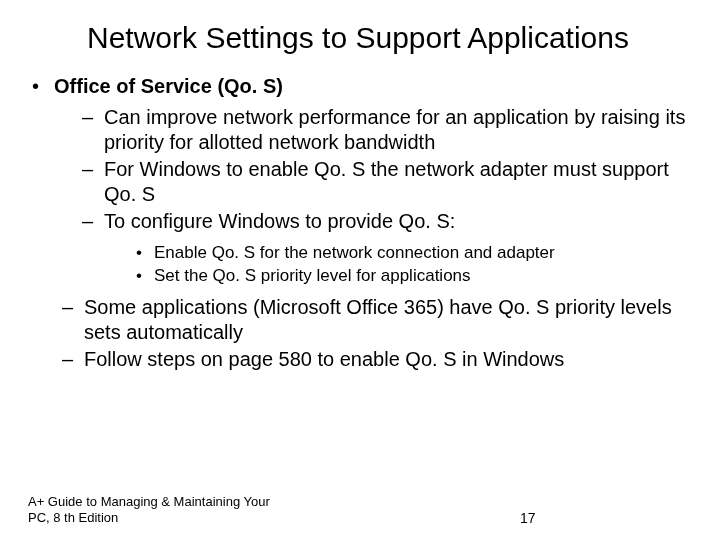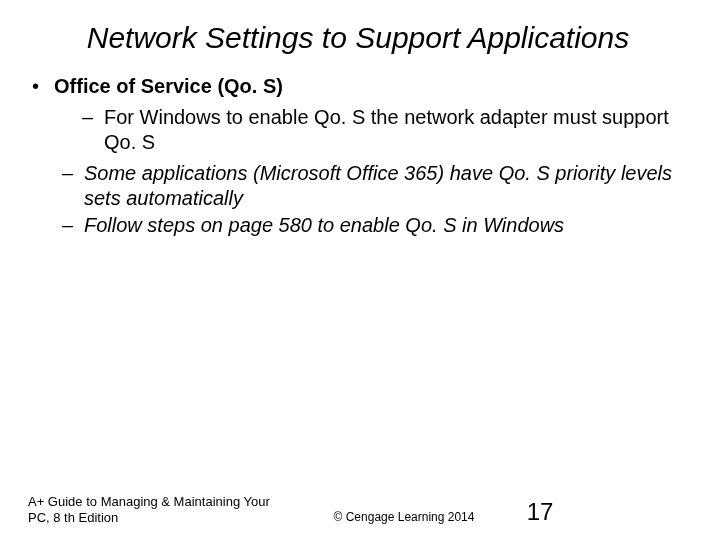--- a/index.html
+++ b/index.html
@@ -18,21 +18,20 @@
     height: 540px;
     box-sizing: border-box;
   }
   .title {
     text-align: center;
     font-size: 30px;
     line-height: 1.2;
     padding-top: 20px;
     padding-left: 36px;
     padding-right: 40px;
-    font-style: italic;
   }
   .content {
     padding: 18px 28px 0 28px;
     font-size: 20px;
     line-height: 1.25;
   }
   ul.top {
     list-style: none;
     margin: 0;
     padding: 0;
@@ -76,21 +75,20 @@
   ul.dot > li::before {
     content: "•";
     position: absolute;
     left: 0;
     top: 0;
   }
   ul.dash2 {
     list-style: none;
     margin: 6px 0 0 0;
     padding: 0 0 0 34px;
-    font-style: italic;
   }
   ul.dash2 > li {
     position: relative;
     padding-left: 22px;
     margin-bottom: 2px;
   }
   ul.dash2 > li::before {
     content: "–";
     position: absolute;
     left: 0;
@@ -113,44 +111,50 @@
     line-height: 1.25;
   }
   .footer .center {
     flex: 1;
     text-align: center;
     font-size: 12px;
     padding-bottom: 2px;
   }
   .footer .right {
     width: 40px;
-    text-align: center;
-    font-size: 24px;
+    text-align: left;
+    font-size: 14px;
   }
 </style>
 </head>
 <body>
 
 <div class="slide">
 
   <div class="title">Network Settings to Support Applications</div>
 
   <div class="content">
     <ul class="top">
       <li><span class="lbl">Office of Service (Qo. S)</span>
         <ul class="dash">
+          <li>Can improve network performance for an application by raising its priority for allotted network bandwidth</li>
           <li>For Windows to enable Qo. S the network adapter must support Qo. S</li>
+          <li><span>To configure Windows to provide Qo. S:</span>
+            <ul class="dot">
+              <li>Enable Qo. S for the network connection and adapter</li>
+              <li>Set the Qo. S priority level for applications</li>
+            </ul>
+          </li>
         </ul>
         <ul class="dash2">
           <li>Some applications (Microsoft Office 365) have Qo. S priority levels sets automatically</li>
           <li>Follow steps on page 580 to enable Qo. S in Windows</li>
         </ul>
       </li>
     </ul>
   </div>
 
   <div class="footer">
     <div class="left">A+ Guide to Managing &amp; Maintaining Your PC, 8 th Edition</div>
-    <div class="center">© Cengage Learning 2014</div>
     <div class="right">17</div>
   </div>
 
 </div>
 
 </body></html>

